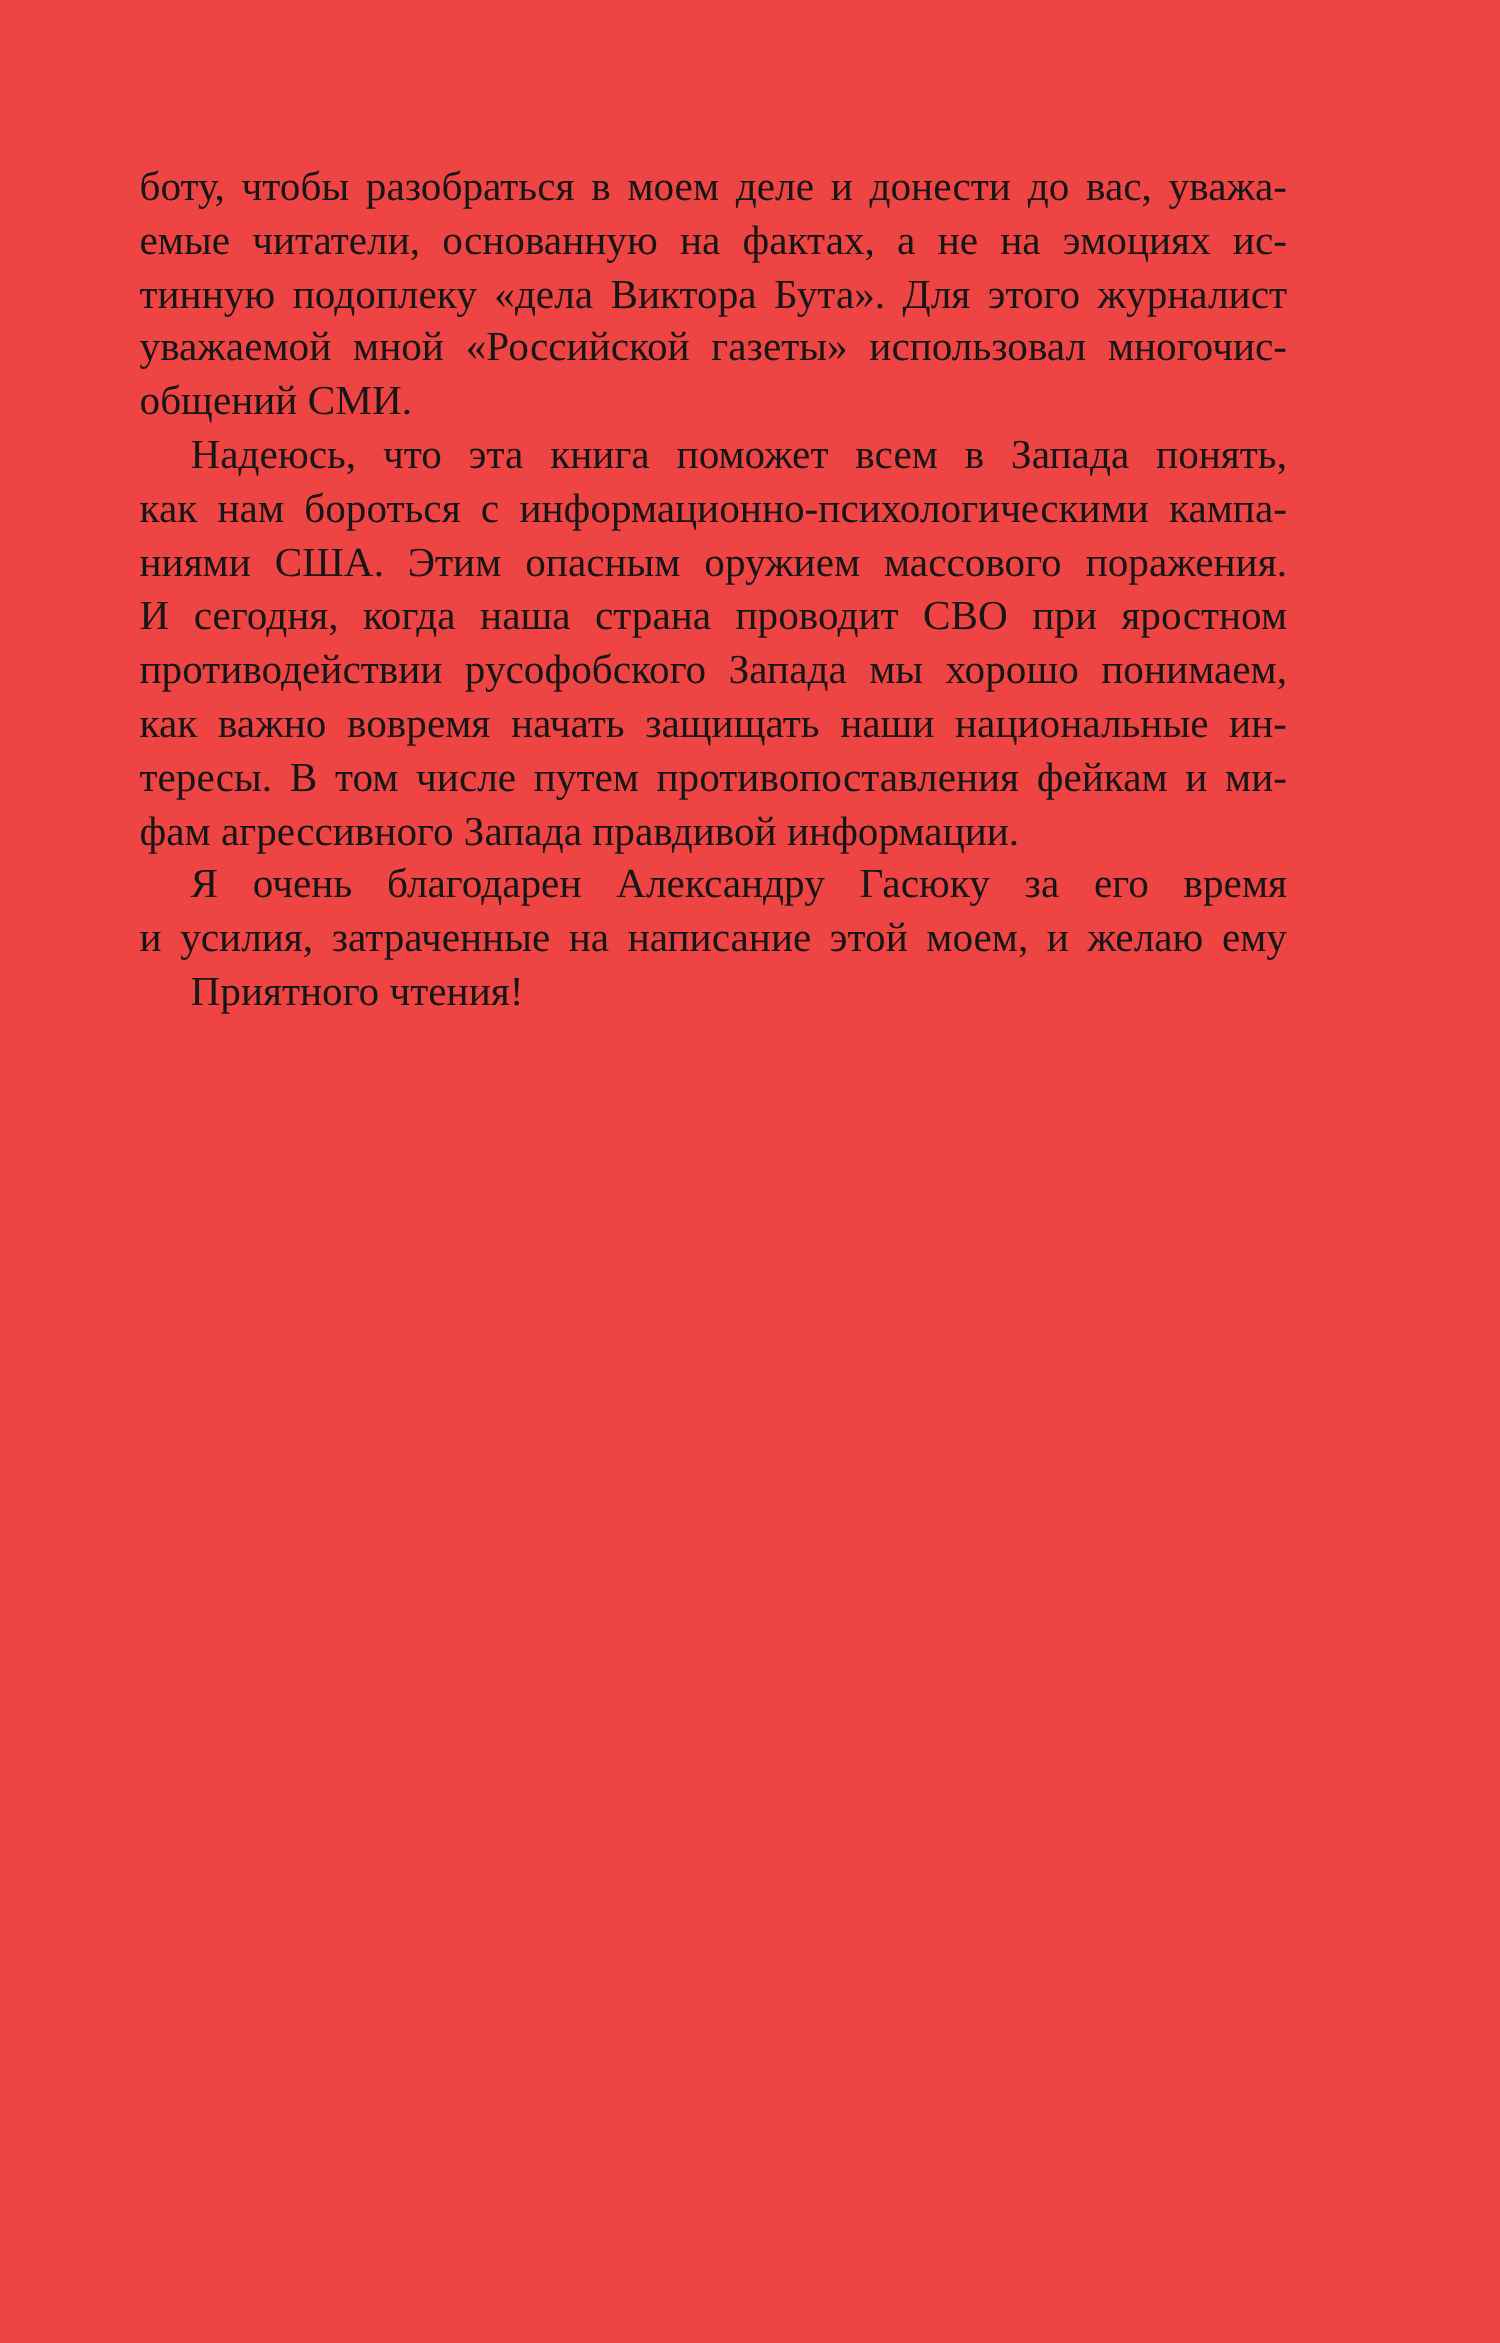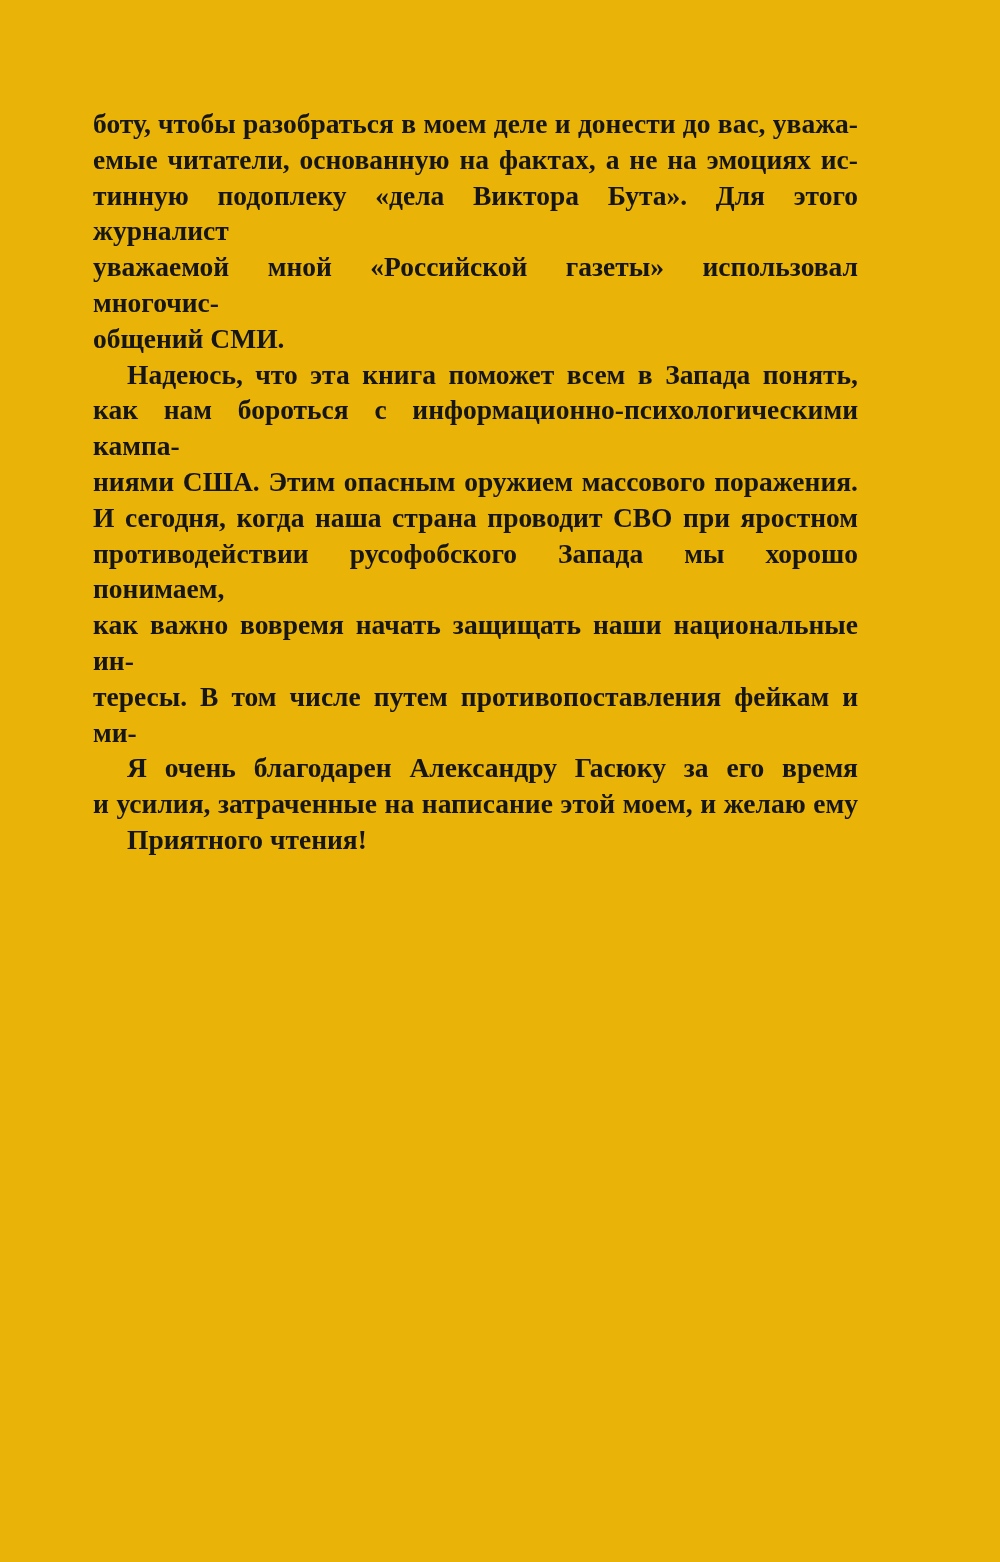--- a/index.html
+++ b/index.html
@@ -9,23 +9,22 @@
   }
   body {
     height: 1562px;
     position: relative;
     font-family: "Liberation Serif", serif;
     color: #161616;
   }
   .page {
     position: absolute;
     inset: 0;
-    background: #eab308;
+    background: #ef4444;
     overflow: hidden;
-    font-weight: bold;
   }
   .textblock {
     position: absolute;
     left: 93px;
     top: 106px;
     width: 765px;
     font-size: 27.5px;
     line-height: 35.8px;
   }
   .para { margin: 0; }
@@ -61,20 +60,21 @@
     </div>
 
     <div class="para">
       <div class="line just indent">Надеюсь, что эта книга поможет всем в Запада понять,</div>
       <div class="line just">как нам бороться с информационно-психологическими кампа-</div>
       <div class="line just">ниями США. Этим опасным оружием массового поражения.</div>
       <div class="line just">И сегодня, когда наша страна проводит СВО при яростном</div>
       <div class="line just">противодействии русофобского Запада мы хорошо понимаем,</div>
       <div class="line just">как важно вовремя начать защищать наши национальные ин-</div>
       <div class="line just">тересы. В том числе путем противопоставления фейкам и ми-</div>
+      <div class="line">фам агрессивного Запада правдивой информации.</div>
     </div>
 
     <div class="para">
       <div class="line just indent">Я очень благодарен Александру Гасюку за его время</div>
       <div class="line just">и усилия, затраченные на написание этой моем, и желаю ему</div>
     </div>
 
     <div class="para">
       <div class="line indent">Приятного чтения!</div>
     </div>

